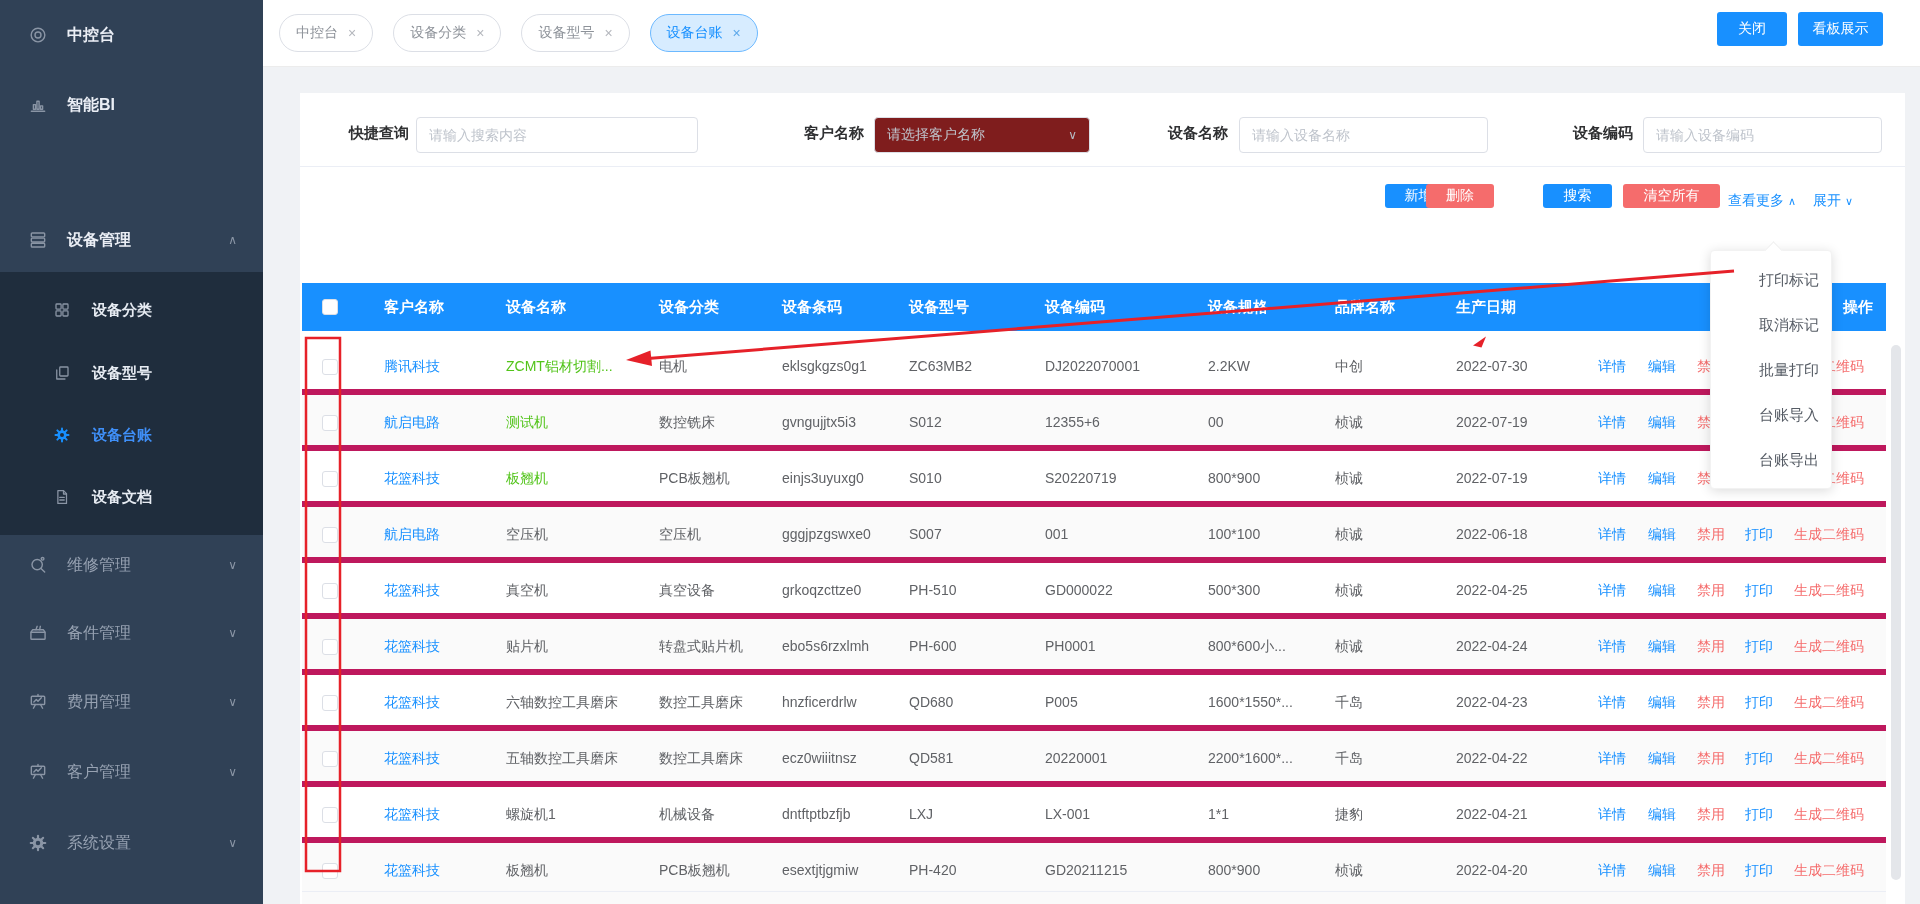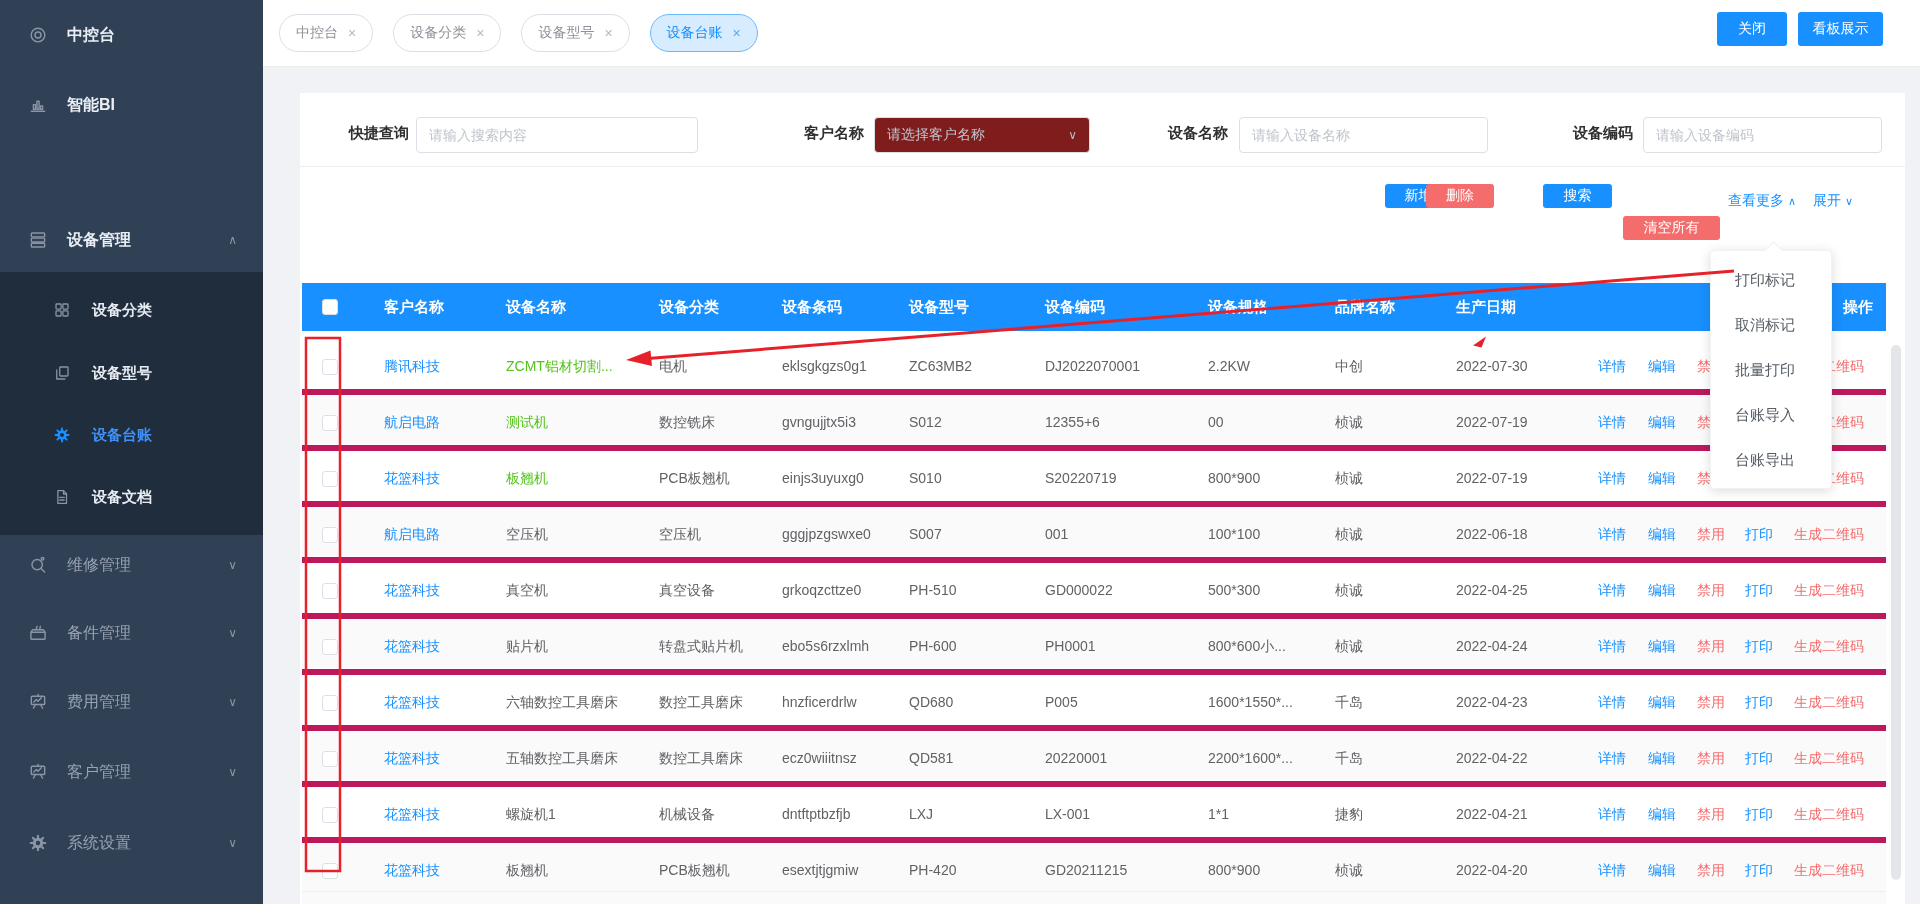--- a/index.html
+++ b/index.html
@@ -61,21 +61,21 @@
   .c-brand{ left:1033px; } .c-date{ left:1154px; }
   .c-a0{ left:1296px; } .c-a1{ left:1346px; } .c-a2{ left:1395px; } .c-a3{ left:1443px; } .c-a4{ left:1492px; }
   .c-op{ left:1541px; }
   .checkbox { position:absolute; width:16px; height:16px; border:1px solid #dcdfe6; border-radius:3px; background:#fff; cursor:pointer; }
   #pager-strip { position:absolute; left:2px; top:798px; width:1584px; height:13px; background:#fafafa; border-top:1px solid #ebeef5; }
   #scroll-thumb { position:absolute; left:1591px; top:252px; width:10px; height:535px; background:#e4e6ea; border-radius:5px; }
 
   
   #more-menu { position:absolute; left:1710px; top:250px; width:122px; background:#fff; border:1px solid #f2f2f2; border-radius:4px; box-shadow:0 2px 12px rgba(0,0,0,0.14); z-index:40; padding:6px 0; }
   #more-menu .caret { position:absolute; left:56px; top:-7px; width:13px; height:13px; background:#fff; transform:rotate(45deg); border-left:1px solid #f0f0f0; border-top:1px solid #f0f0f0; }
-  .menu-item { height:45px; line-height:45px; padding-left:24px; font-size:15px; color:#565c65; cursor:pointer; white-space:nowrap; }
+  .menu-item { height:45px; line-height:45px; padding-left:24px; font-size:15px; color:#565c65; cursor:pointer; white-space:nowrap;margin-left:24px; }
 
   
   #anno { position:absolute; left:0; top:0; width:1920px; height:904px; z-index:60; pointer-events:none; }
 </style>
 </head>
 <body>
 
 <nav id="sidebar">
   <div id="submenu-bg"></div>
 
@@ -252,21 +252,21 @@
       <div class="f-label" style="left: 864px;">设备名称</div>
       <input class="f-input" placeholder="请输入设备名称" style="left: 939px; width: 249px;">
       <div class="f-label" style="left: 1269px;">设备编码</div>
       <input class="f-input" placeholder="请输入设备编码" style="left: 1343px; width: 239px;">
     </div>
   <div id="filter-divider"></div>
 
   <button class="tb-btn tb-blue" style="left:1085px;width:67px;">新增</button>
   <button class="tb-btn tb-red" style="left:1126px;width:68px;">删除</button>
   <button class="tb-btn tb-blue" style="left:1243px;width:69px;">搜索</button>
-  <button class="tb-btn tb-red" style="left:1323px;width:97px;margin-top:32px;">清空所有</button>
+  <button class="tb-btn tb-red" style="left:1323px;width:97px;">清空所有</button>
   <span class="tb-link" style="left:1428px;"><span>查看更多</span><span class="lk-chevron">∧</span></span>
   <span class="tb-link" style="left:1513px;"><span>展开</span><span class="lk-chevron">∨</span></span>
 
   <div id="thead">
       <span class="checkbox" style="left: 20px; top: 16px;"></span>
       <span class="th c-customer">客户名称</span>
       <span class="th c-name">设备名称</span>
       <span class="th c-category">设备分类</span>
       <span class="th c-barcode">设备条码</span>
       <span class="th c-model">设备型号</span>

